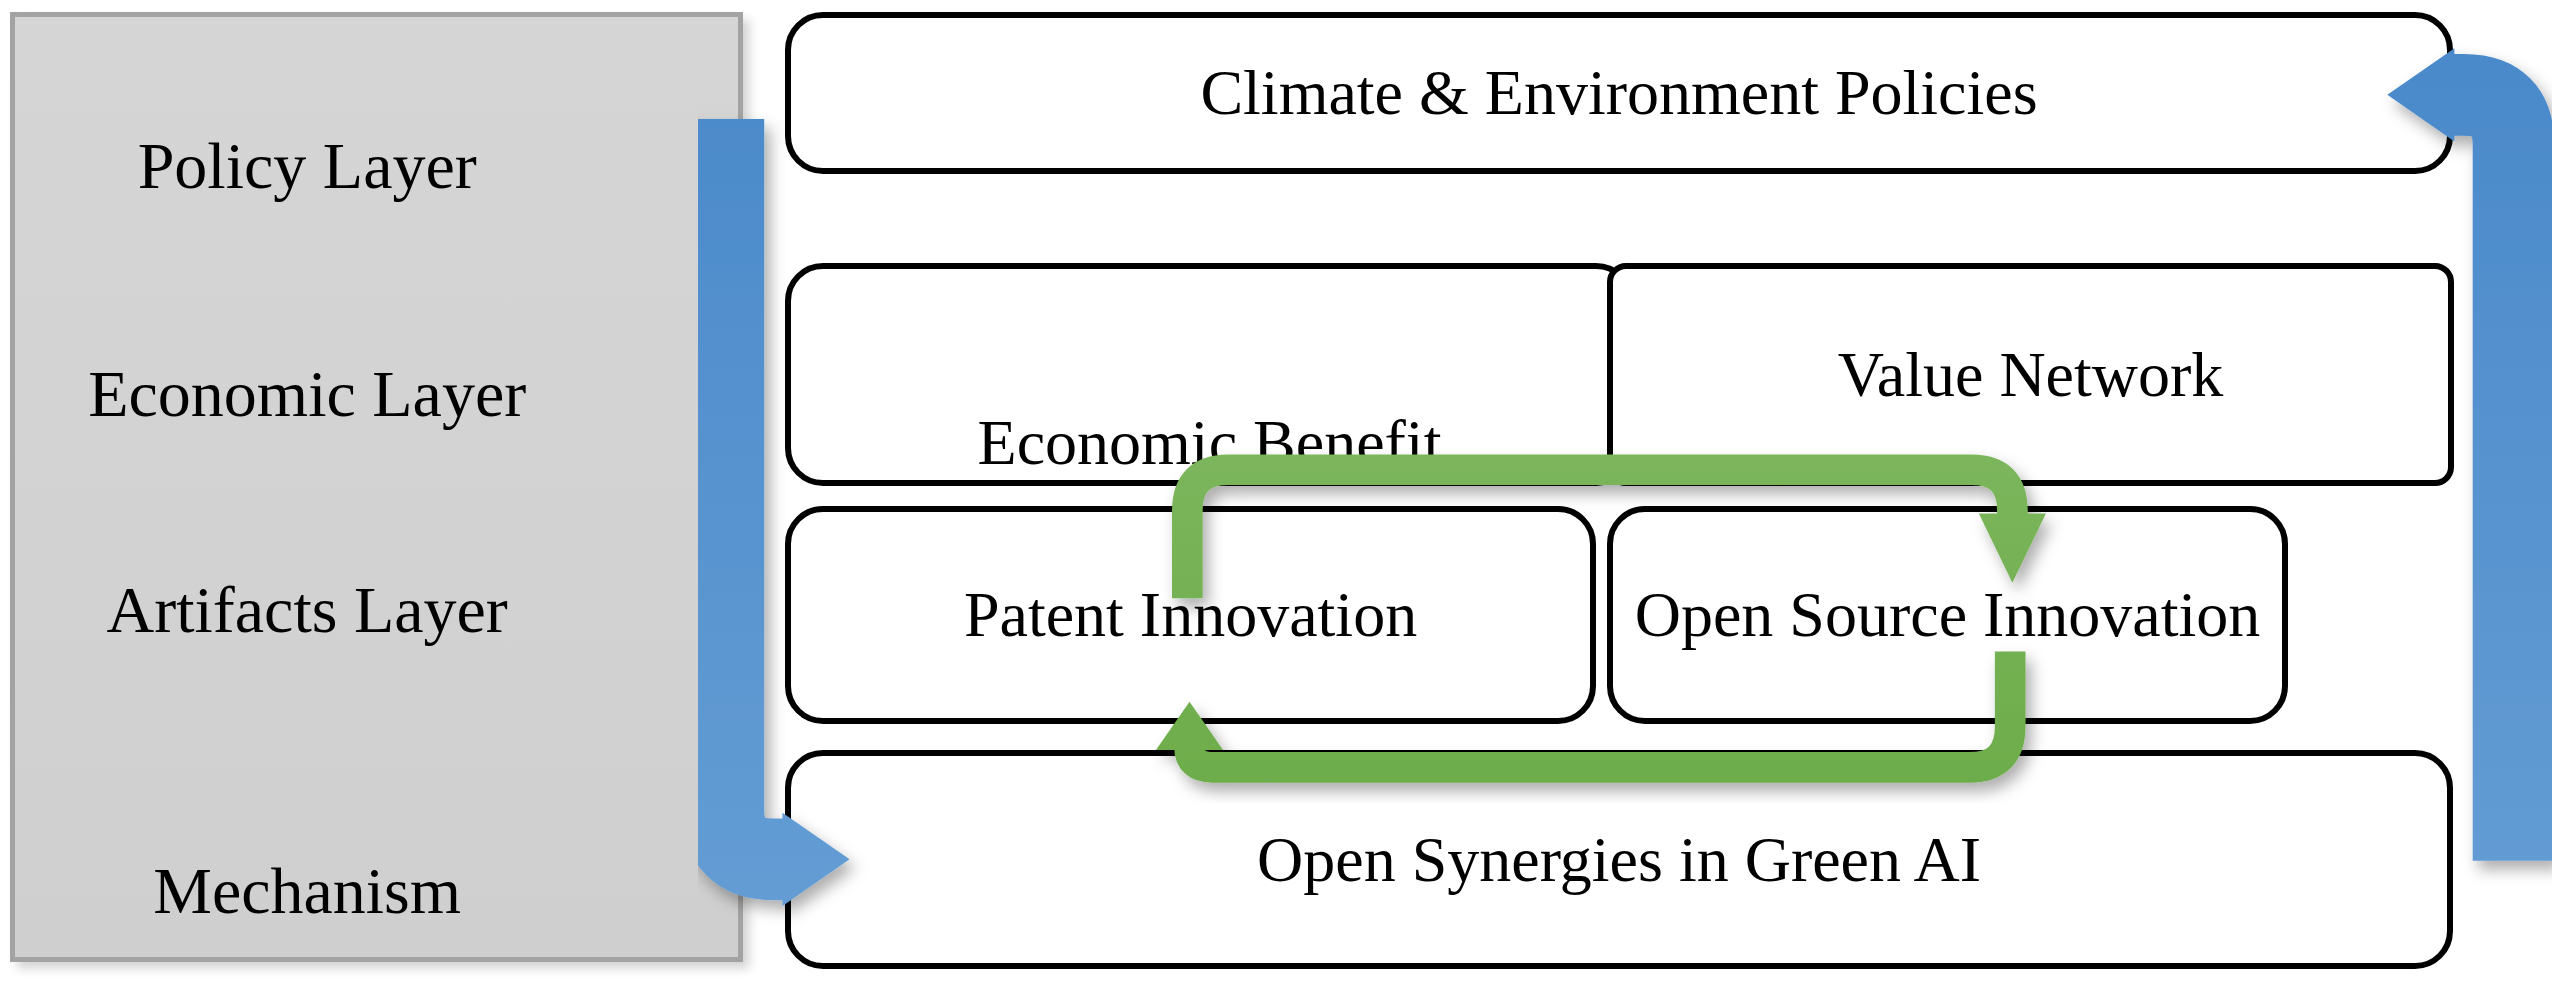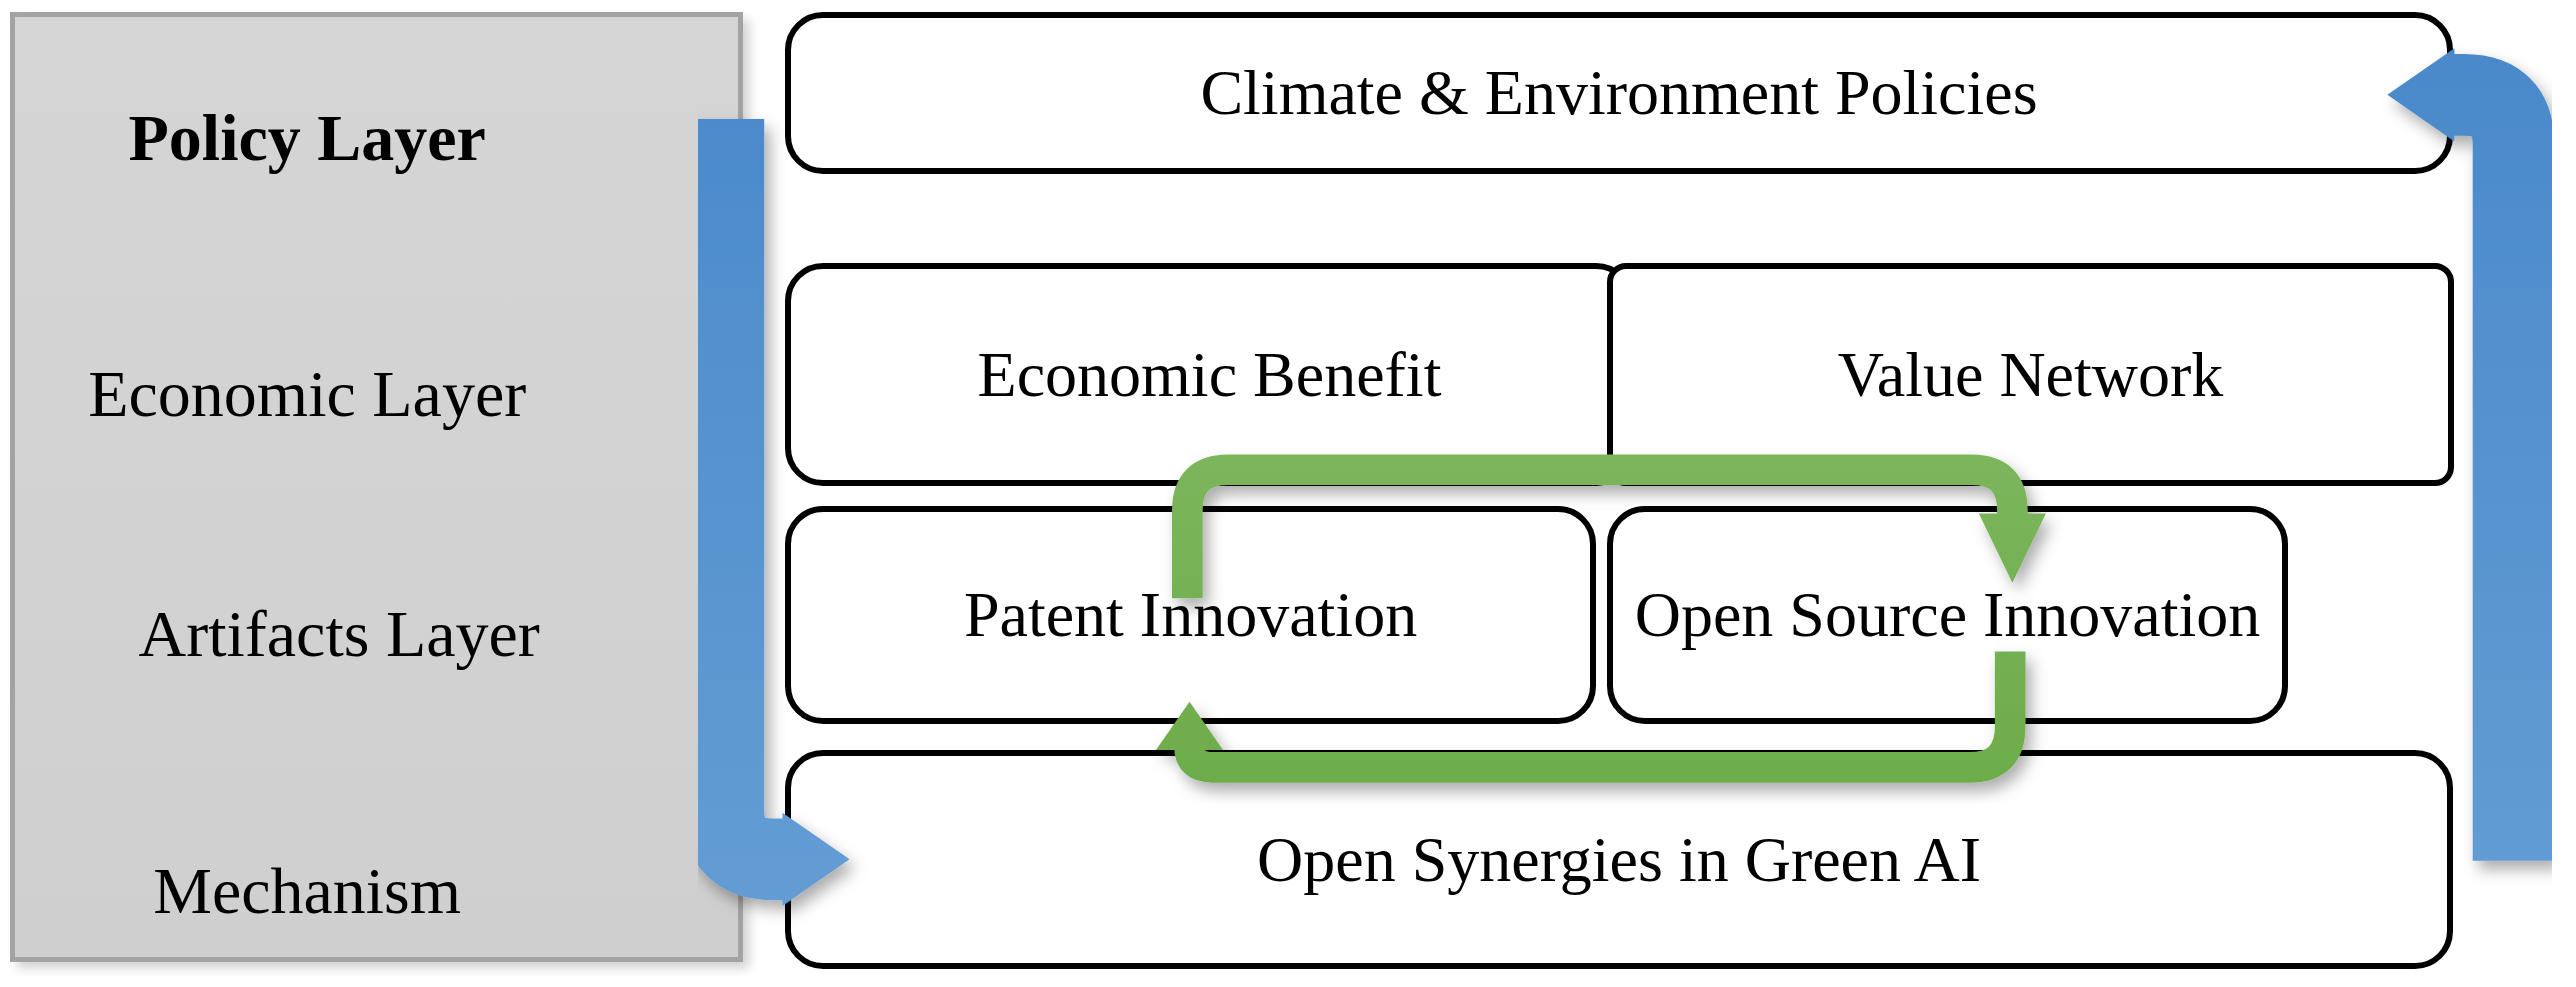--- a/index.html
+++ b/index.html
@@ -25,39 +25,39 @@
     position: absolute;
     left: 0; width: 100%;
     box-sizing: border-box;
     padding-right: 139px;
     height: 82px;
     line-height: 82px;
     text-align: center;
     font-size: 66px;
     white-space: nowrap;
   }
-  .lbl-policy    { top: 80px; font-weight: bold; }
+  .lbl-policy    { top: 108px; }
   .lbl-utility   { top: 336px; }
-  .lbl-artifacts { top: 576px; margin-left: 32px; }
+  .lbl-artifacts { top: 552px; }
   .lbl-mechanism { top: 833px; }
   .node {
     position: absolute;
     background: #ffffff;
     border: 6.6px solid #000000;
     border-radius: 38px;
     box-sizing: border-box;
     display: flex;
     align-items: center;
     justify-content: center;
     font-size: 64px;
     white-space: nowrap;
     padding: 0 29px;
   }
   .node-policy      { left: 785px; top: 12px;   width: 1668px; height: 162px; justify-content: center; }
-  .node-economic    { left: 785px; top: 263px;  width: 849px; height: 223px; }
+  .node-economic    { left: 785px; top: 263px;  width: 849px; height: 223px; align-items: flex-end; }
   .node-value       { left: 1607px; top: 263px;  width: 847px; height: 223px; border-radius: 19px; }
   .node-patent      { left: 785px; top: 506px;  width: 811px; height: 218px; text-align: right; }
   .node-opensource  { left: 1607px; top: 506px;  width: 681px; height: 218px; }
   .node-mechanism   { left: 785px; top: 750px; width: 1668px; height: 219px; }
   .arrow-layer {
     position: absolute;
     left: 0; top: 0;
     width: 2576px; height: 987px;
     pointer-events: none;
   }

